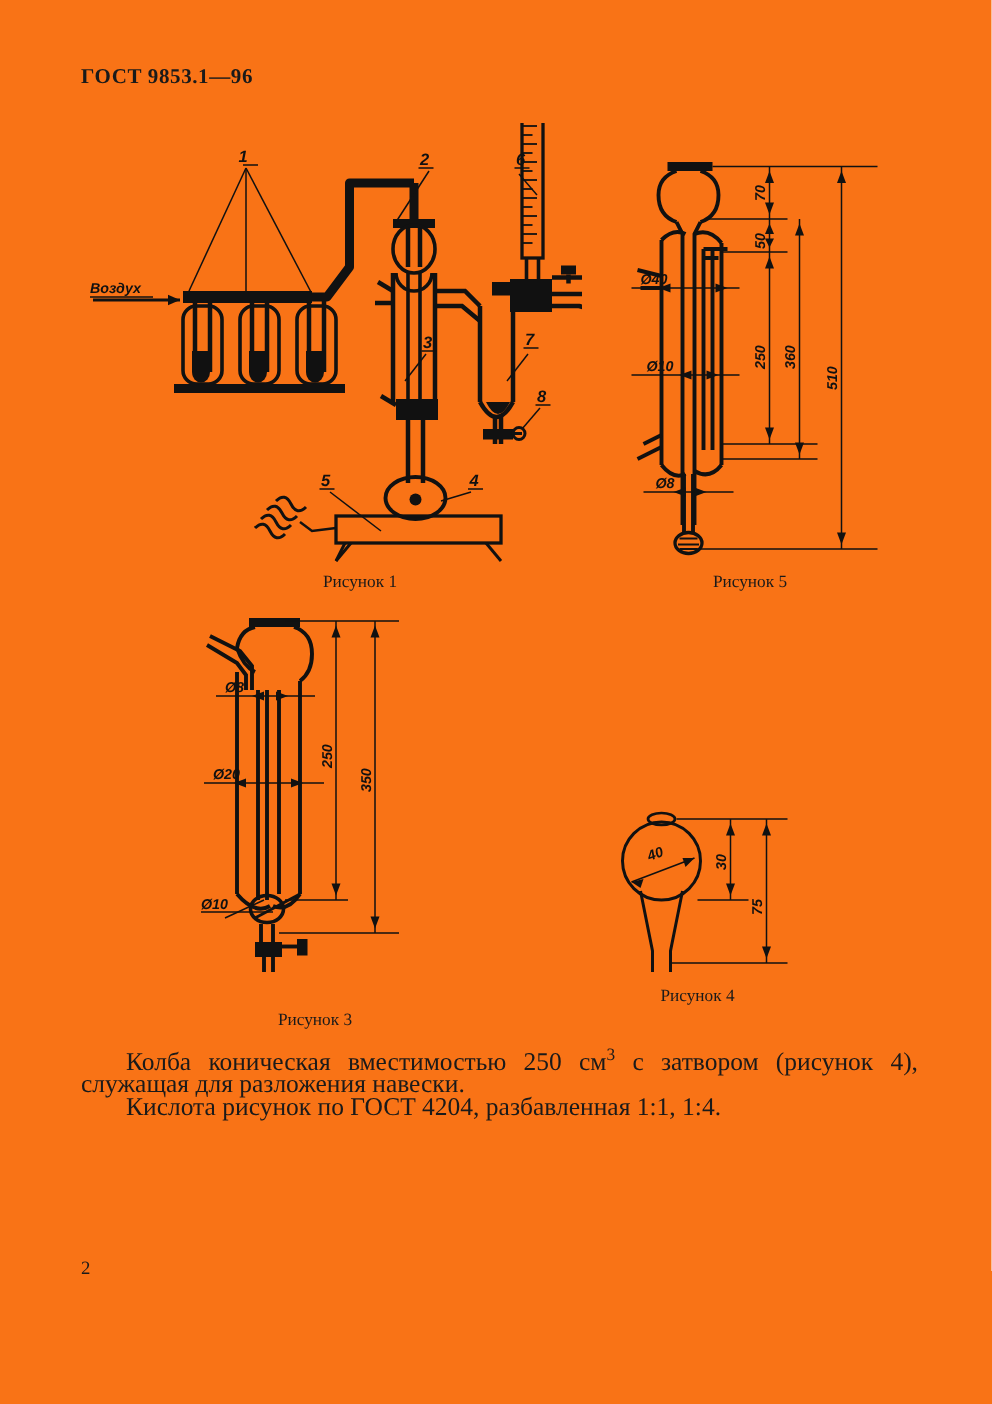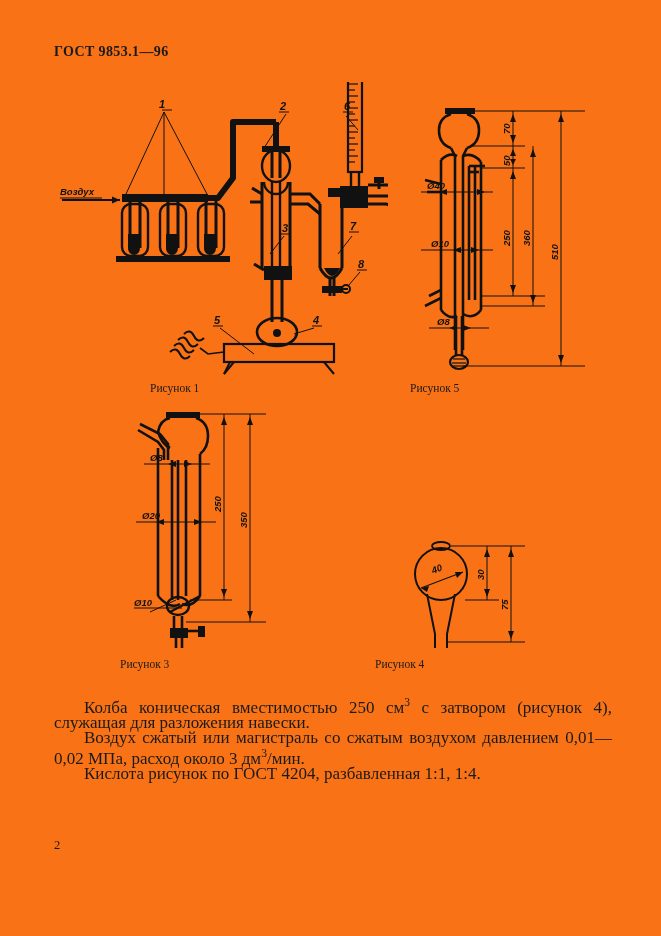--- a/index.html
+++ b/index.html
@@ -34,29 +34,30 @@
     width: 661px;
     height: 620px;
   }
   .fig {
     position: absolute;
   }
   .caption {
     position: absolute;
     font-size: 11.5px;
     font-family: "Liberation Serif", serif;
+    text-align: center;
     white-space: nowrap;
   }
   #fig1 { left: 58px; top: 12px; }
   #fig2 { left: 415px; top: 30px; }
   #fig3 { left: 120px; top: 330px; }
   #fig4 { left: 395px; top: 460px; }
   #cap1 { left: 150px; top: 312px; width: 180px; }
   #cap2 { left: 410px; top: 312px; width: 180px; }
-  #cap3 { left: 120px; top: 588px; width: 180px; font-family: Liberation Serif, serif; }
+  #cap3 { left: 120px; top: 604px; width: 180px; font-family: Liberation Serif, serif; }
   #cap4 { left: 375px; top: 588px; width: 180px; }
 
   .body-text {
     position: absolute;
     left: 54px;
     top: 695px;
     width: 558px;
     font-size: 17px;
     line-height: 15.4px;
     text-align: justify;
@@ -441,19 +442,18 @@
     </div>
 
     <div class="caption" id="cap1">Рисунок 1</div>
     <div class="caption" id="cap2">Рисунок 5</div>
     <div class="caption" id="cap3">Рисунок 3</div>
     <div class="caption" id="cap4">Рисунок 4</div>
   </div>
 
   <div class="body-text">
     <p><span>Колба коническая вместимостью 250 см<sup>3</sup> с затвором (рисунок 4), служащая для разложения навески.</span></p>
-    <p><span>Воздух сжатый или магистраль со сжатым воздухом давлением 0,01—0,02 МПа, расход около 3 дм<sup>3</sup>/мин.</span></p>
     <p><span>Кислота рисунок по ГОСТ 4204, разбавленная 1:1, 1:4.</span></p>
   </div>
 
   <div class="pageno">2</div>
 
 </div>
 
 </body></html>

